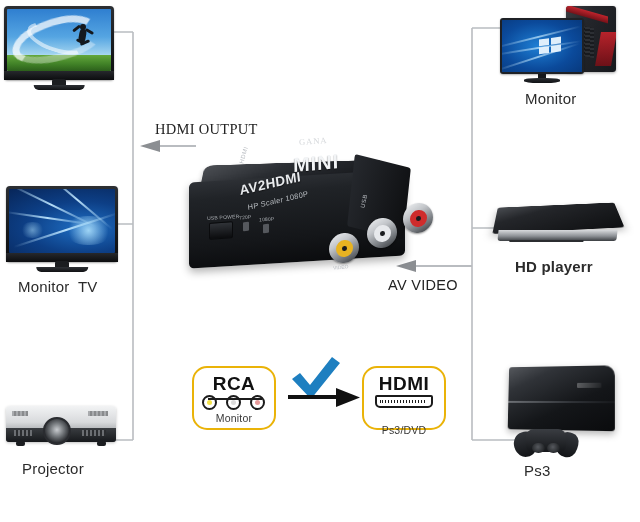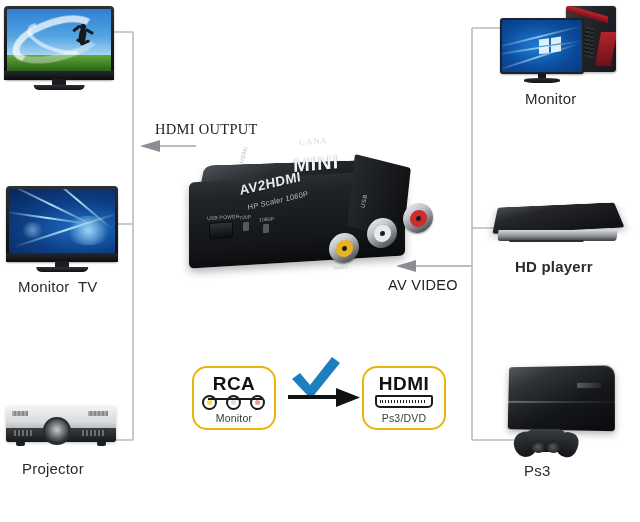--- a/index.html
+++ b/index.html
@@ -348,16 +348,16 @@
     <rect x="0" y="10" width="54" height="4" fill="#111"></rect>
     <polygon points="48,3 72,12.5 48,22" fill="#111"></polygon>
   </svg>
 
   <div class="legend-box" style="left:362px;top:366px;width:80px;height:60px;">
     <div class="legend-title" style="top:5px;">HDMI</div>
     <div class="hdmi-plug" style="left:11px;top:27px;width:58px;height:13px;">
       <div class="hdmi-pins"></div>
       <div class="hdmi-pins2"></div>
     </div>
-    <div class="legend-sub" style="top:44px;">Ps3/DVD</div>
+    <div class="legend-sub" style="top:56px;">Ps3/DVD</div>
   </div>
 
 </div>
 
 </body></html>

